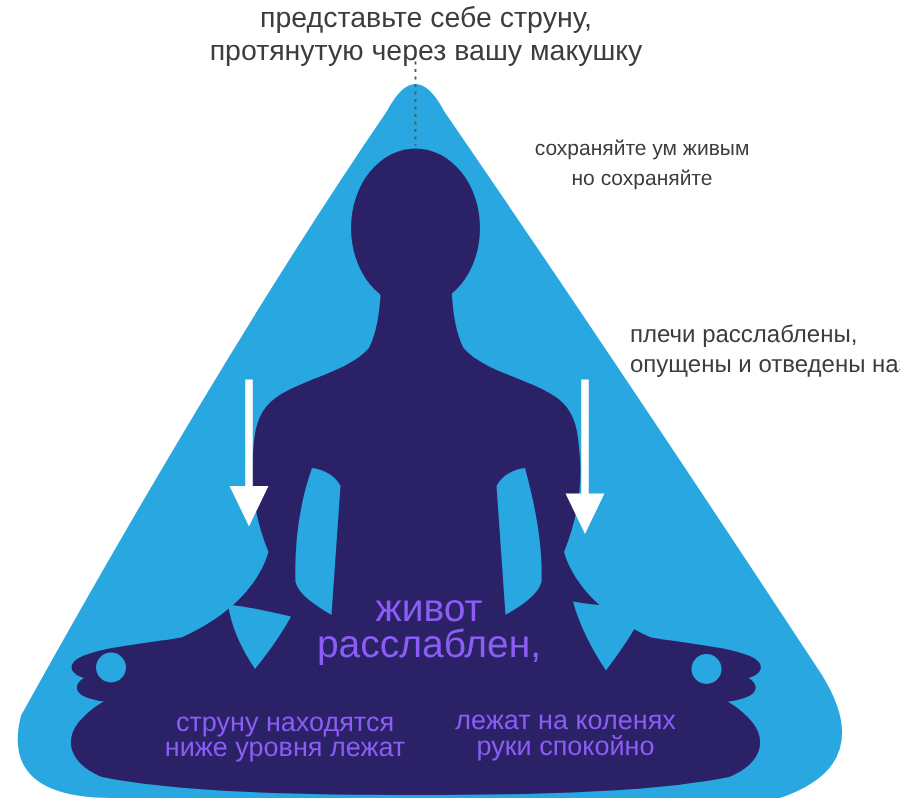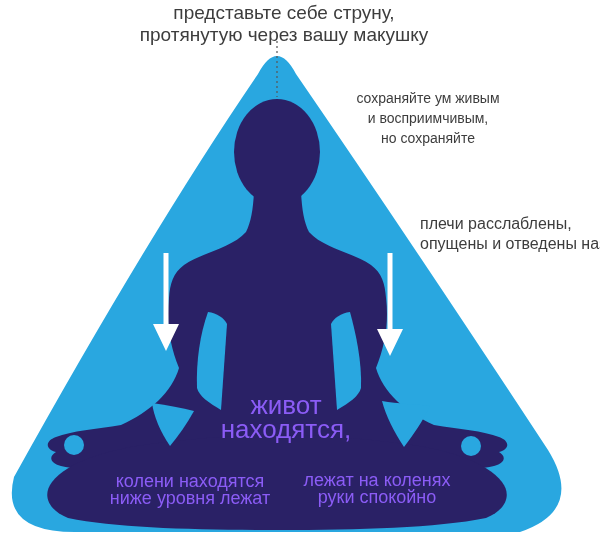--- a/index.html
+++ b/index.html
@@ -89,36 +89,35 @@
     <path fill="#FFFFFF" d="M 387.5,253 L 392.5,253 L 392.5,329 L 403,329 L 390,356 L 377,329 L 387.5,329 Z"></path>
   </svg>
 
   <div class="lbl crown dark center">
     <div class="line">представьте себе струну,</div>
     <div class="line">протянутую через вашу макушку</div>
   </div>
 
   <div class="lbl mind dark center">
     <div class="line">сохраняйте ум живым</div>
-    <div class="line">и восприимчивым,</div>
     <div class="line">но сохраняйте</div>
   </div>
 
   <div class="lbl shoulders dark left">
     <div class="line">плечи расслаблены,</div>
     <div class="line">опущены и отведены назад</div>
   </div>
 
   <div class="lbl belly light center">
     <div class="line">живот</div>
-    <div class="line">находятся,</div>
+    <div class="line">расслаблен,</div>
   </div>
 
   <div class="lbl knees light center">
-    <div class="line">колени находятся</div>
+    <div class="line">струну находятся</div>
     <div class="line">ниже уровня лежат</div>
   </div>
 
   <div class="lbl hands light center">
     <div class="line">лежат на коленях</div>
     <div class="line">руки спокойно</div>
   </div>
 
 </div>
 

